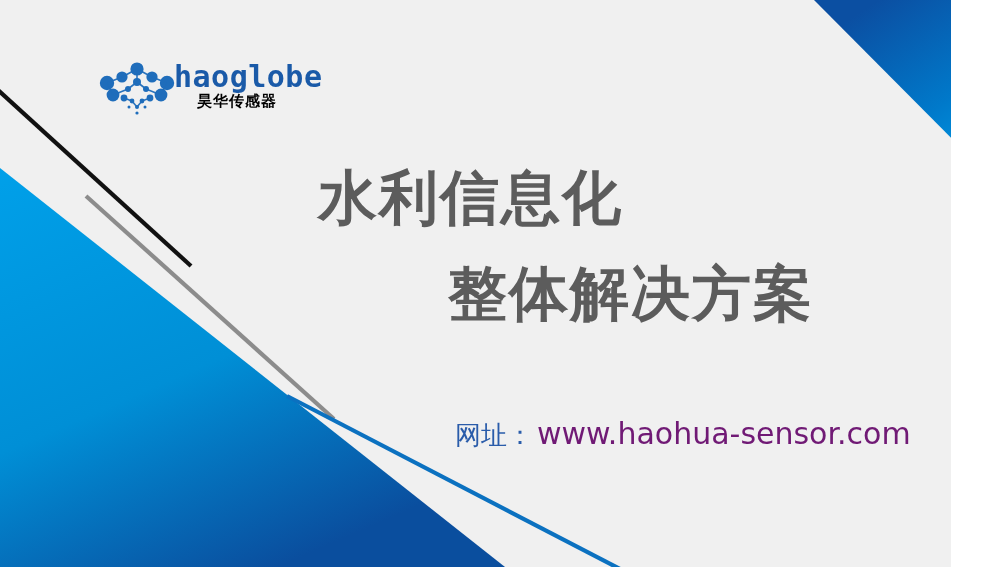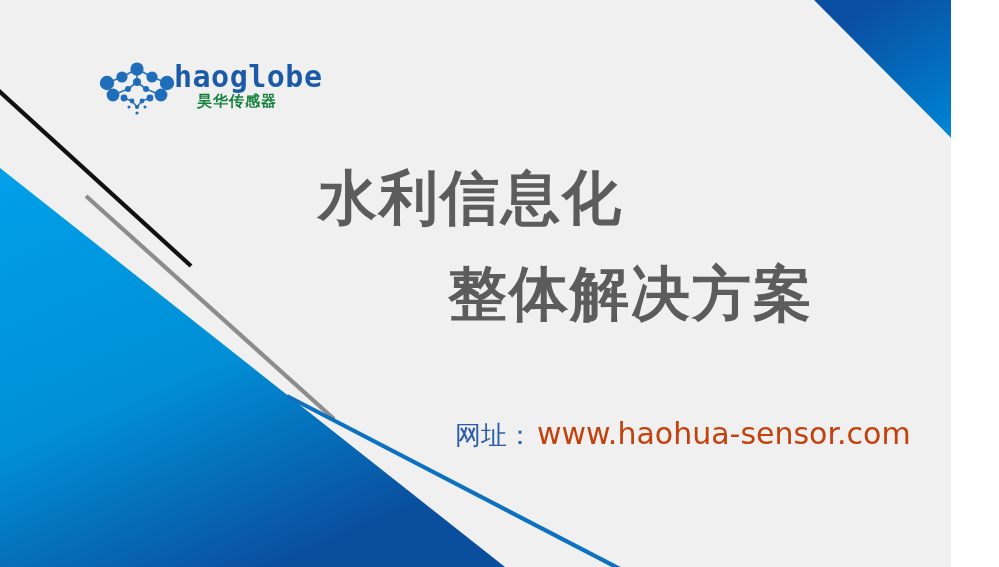--- a/index.html
+++ b/index.html
@@ -50,21 +50,21 @@
     white-space: nowrap;
   }
   #logo-subtitle {
     position: absolute;
     left: 99px;
     top: 38px;
     font-family: "DejaVu Sans", "Liberation Sans", sans-serif;
     font-size: 15px;
     font-weight: 700;
     letter-spacing: 1px;
-    color: #15803d;
+    color: #000000;
     line-height: 1;
     white-space: nowrap;
   }
   
   #title-block {
     position: absolute;
     left: 0;
     top: 168px;
     width: 999px;
     height: 170px;
@@ -91,21 +91,21 @@
   }
   #website-label {
     font-family: "DejaVu Sans", "Liberation Sans", sans-serif;
     font-size: 26px;
     color: #2a5caa;
     letter-spacing: 0px;
   }
   #website-url {
     font-family: "DejaVu Sans", "Liberation Sans", sans-serif;
     font-size: 30px;
-    color: #c2410c;
+    color: #701a75;
     letter-spacing: 0px;
     margin-left: 4px;
   }
 </style>
 </head>
 <body>
 
 <div id="slide">
 
   <svg class="shape-layer" viewBox="0 0 999 567" preserveAspectRatio="none">

